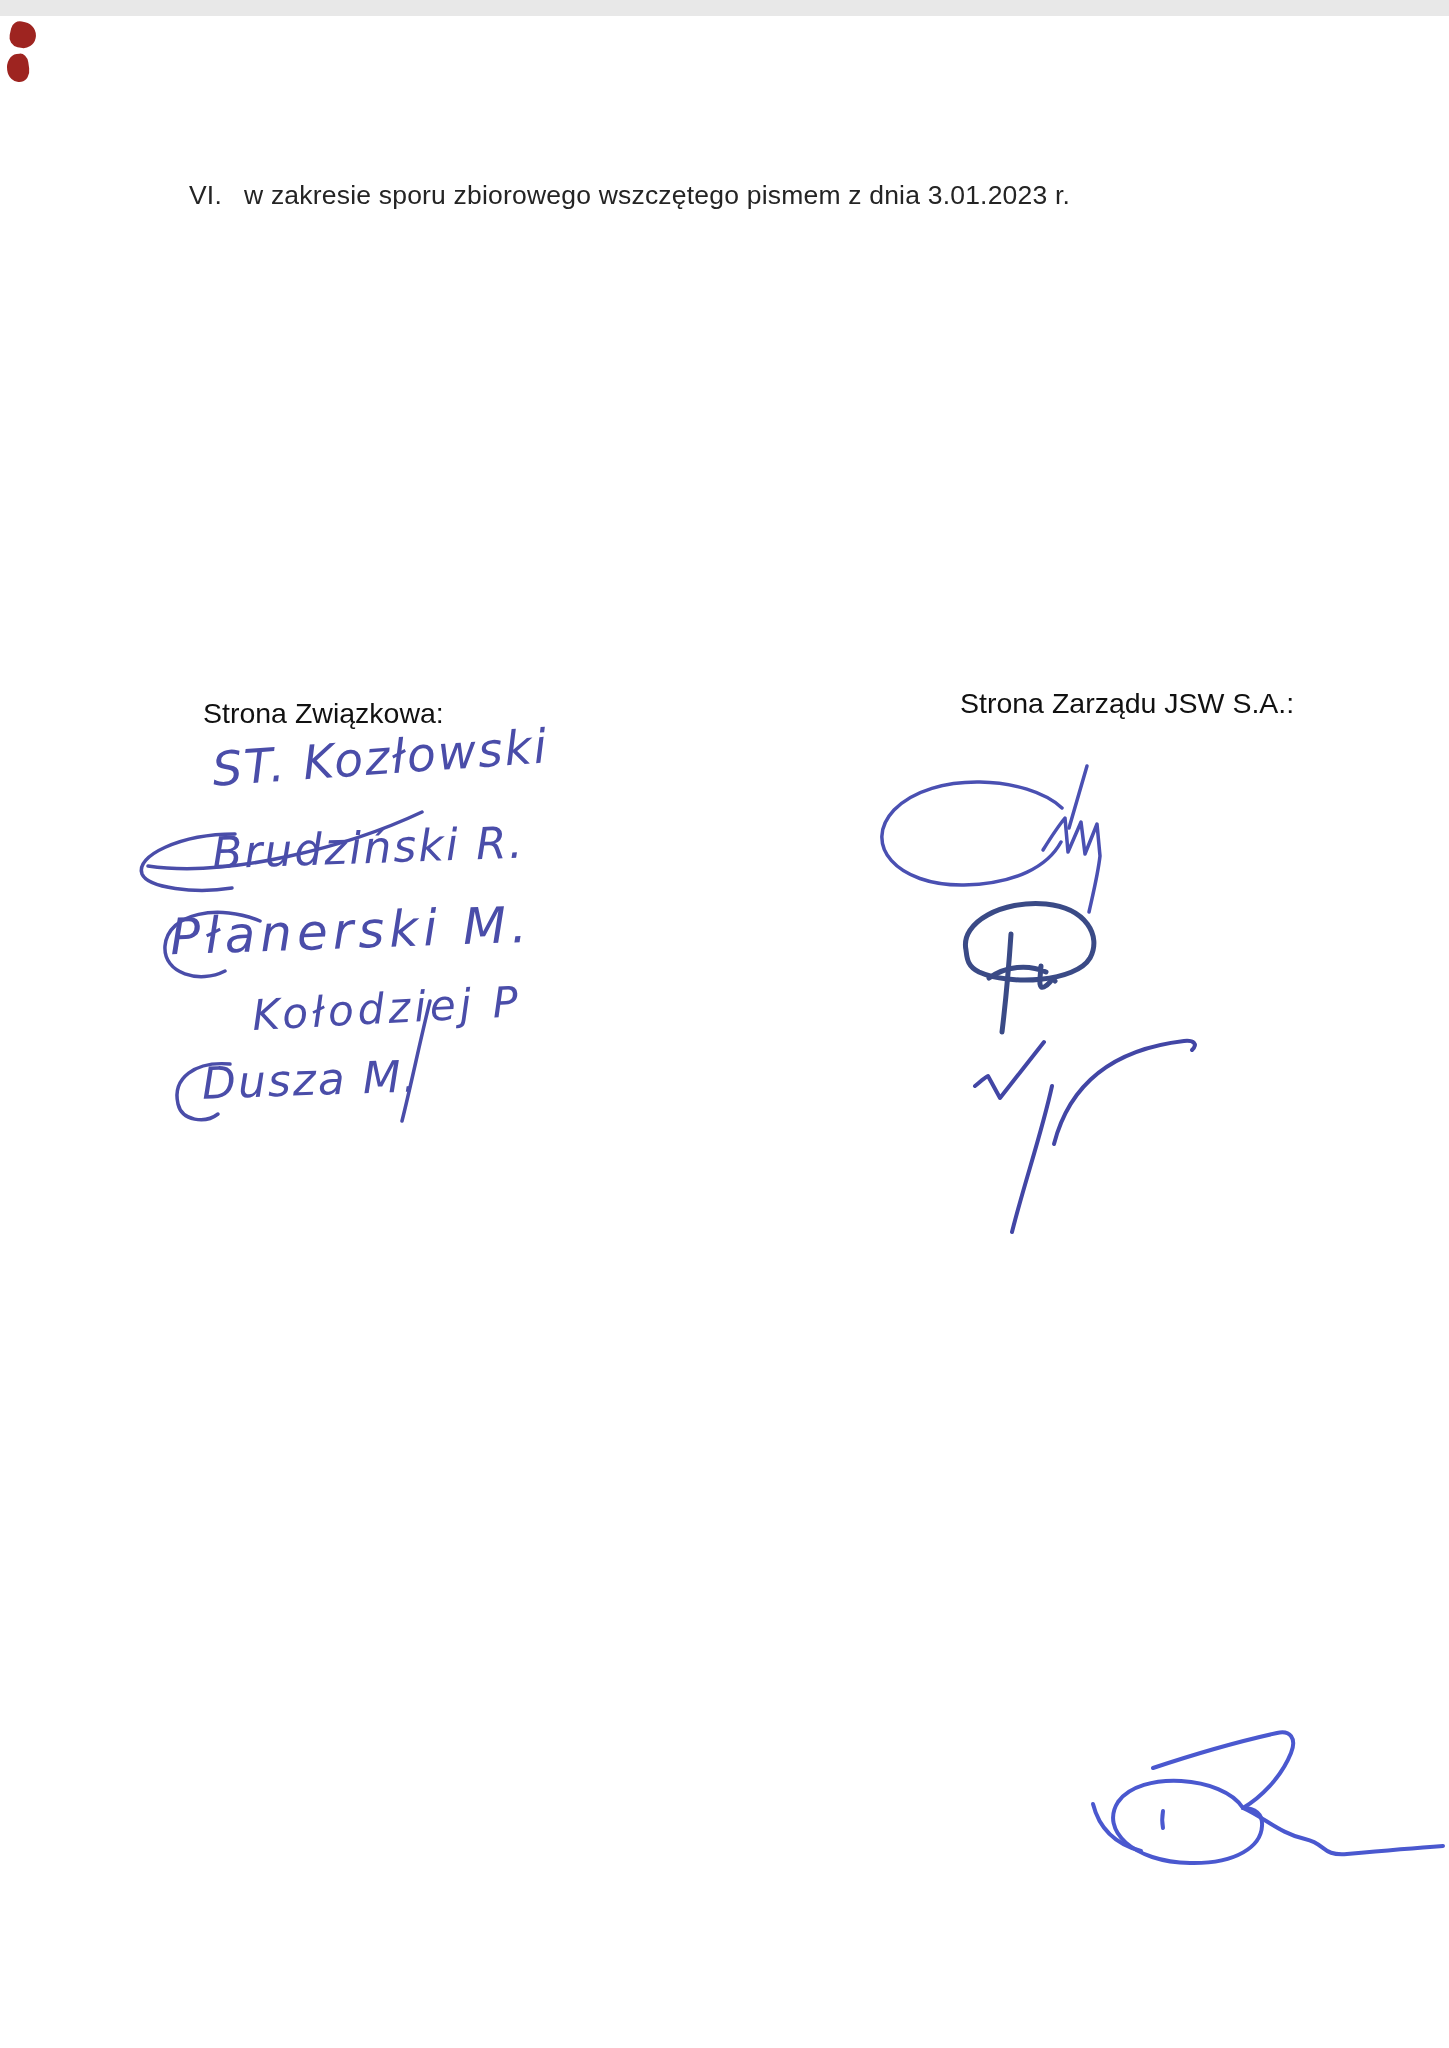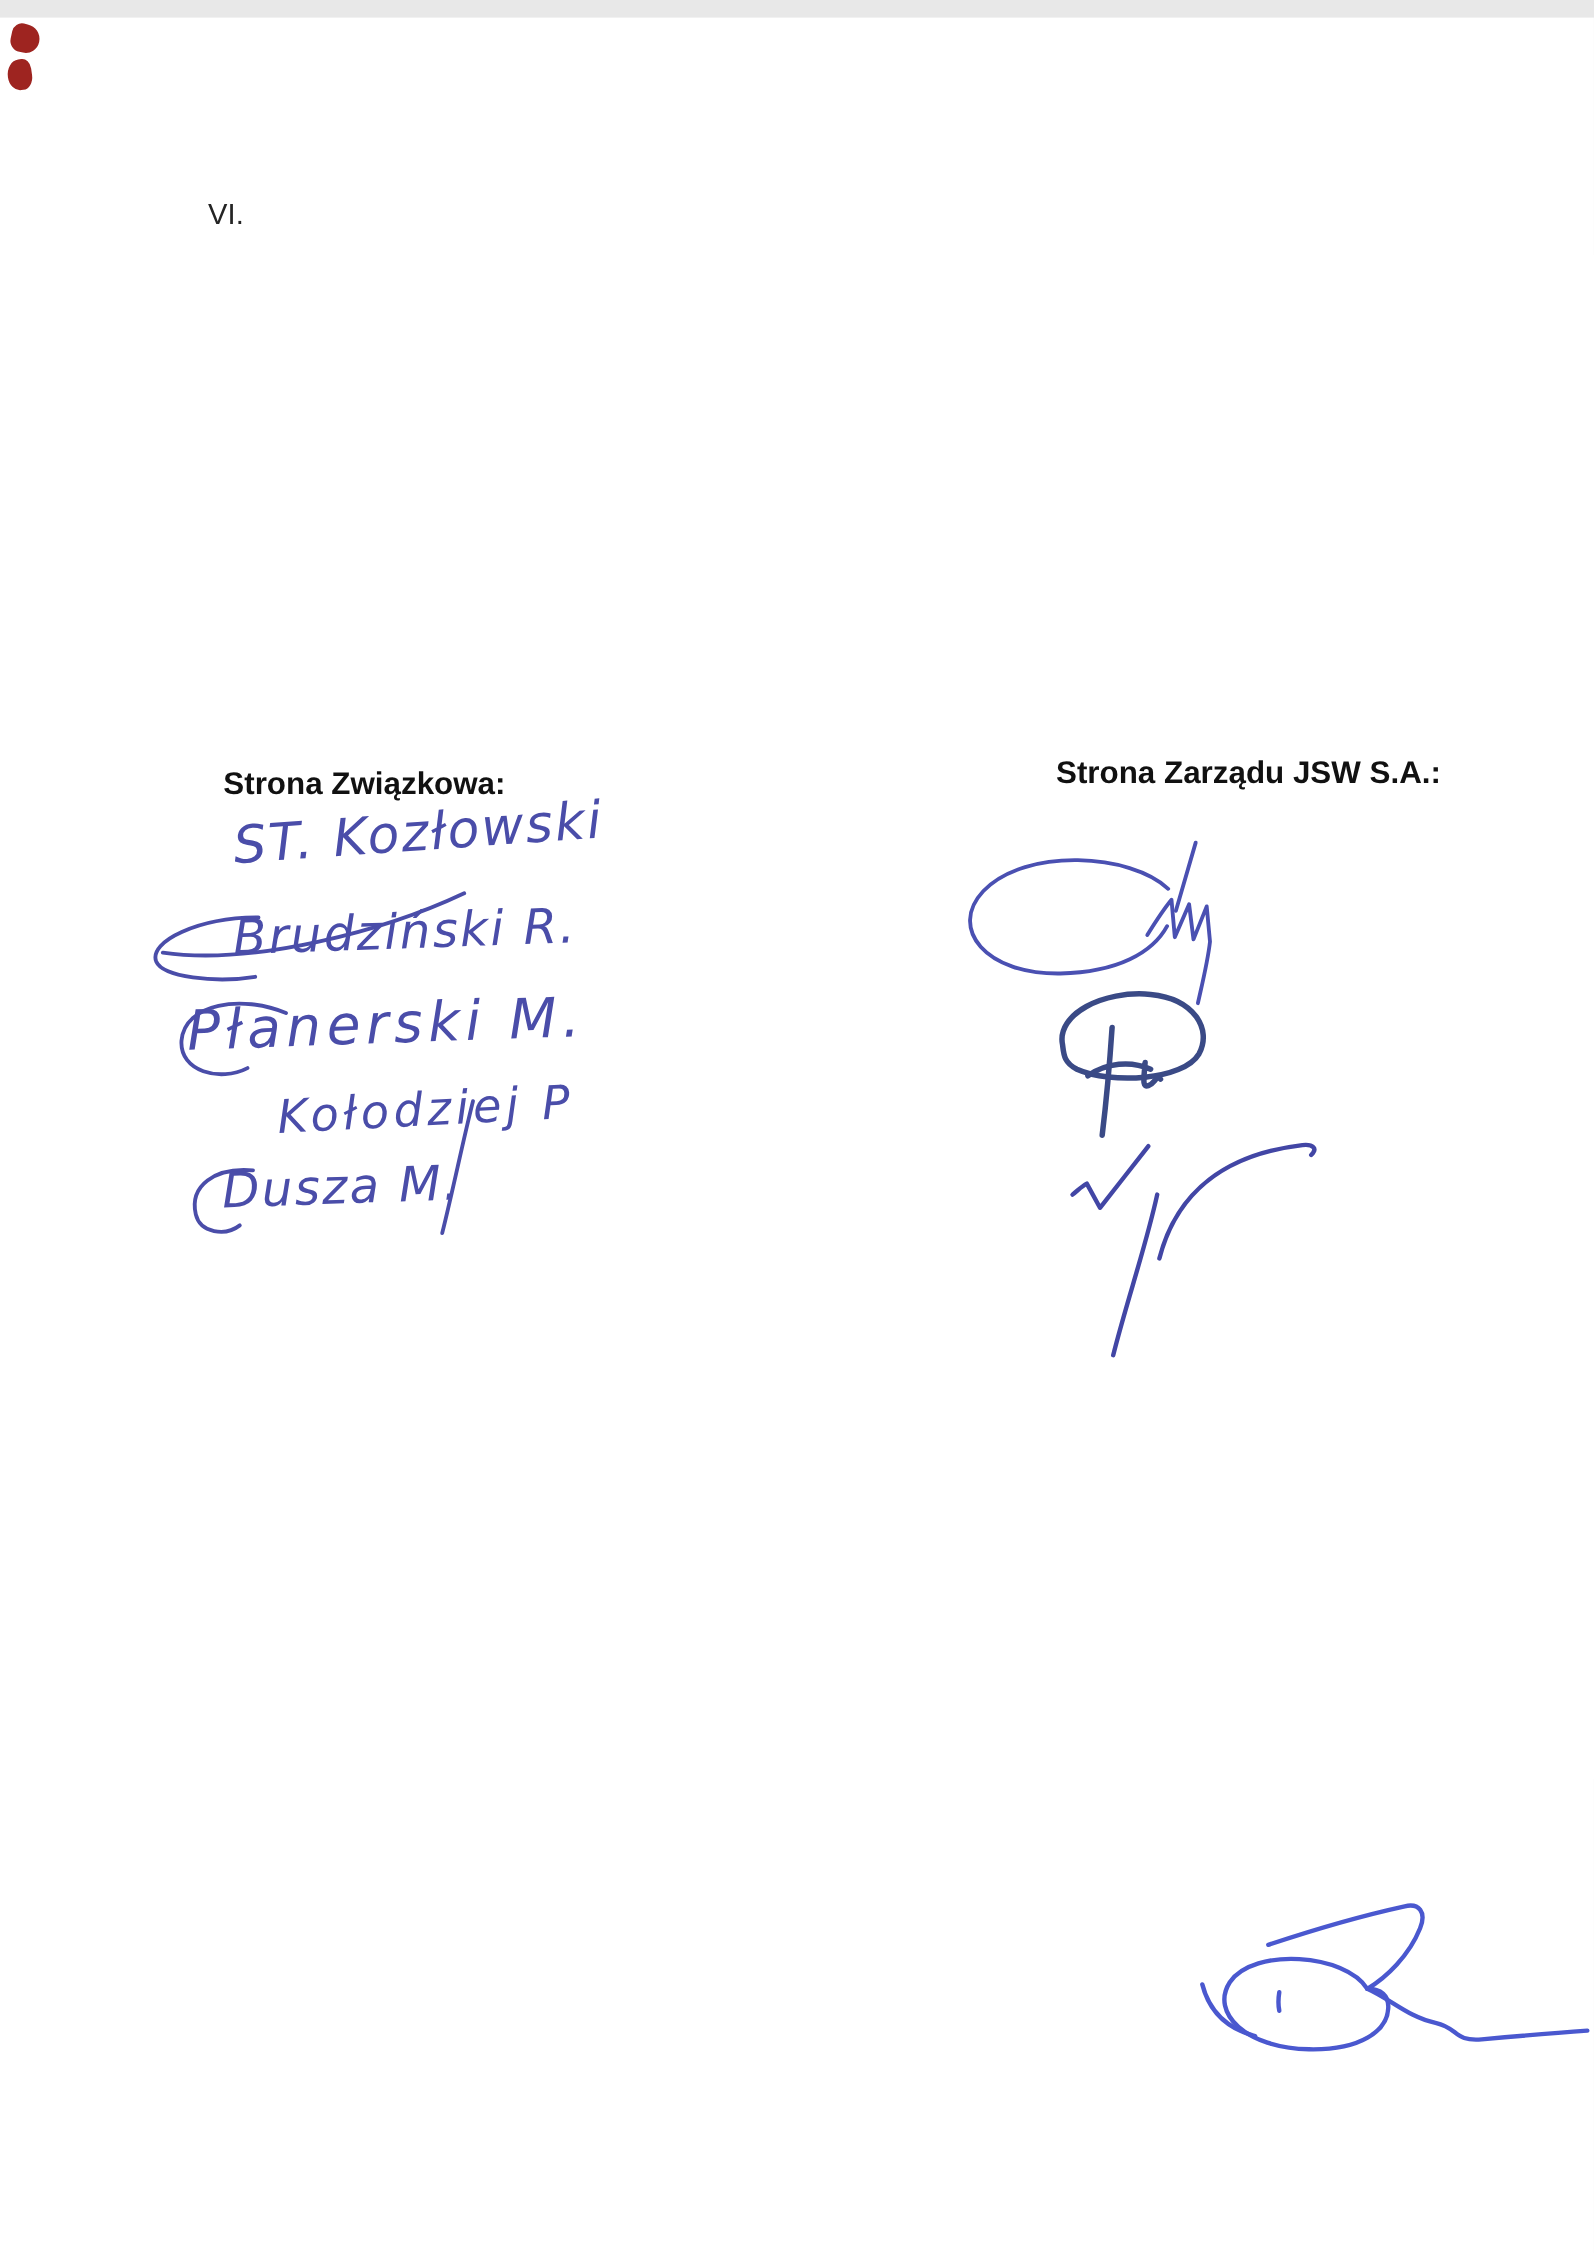--- a/index.html
+++ b/index.html
@@ -18,21 +18,21 @@
   .m2{left:7px;top:38px;width:22px;height:28px;border-radius:60% 40% 50% 55%;transform:rotate(-8deg);}
 
   
   .doc-list{position:absolute;left:148px;top:154px;width:1220px;font-size:26.5px;line-height:50px;letter-spacing:.2px;}
   .doc-item{display:flex;margin-bottom:26px;}
   .doc-num{width:74px;min-width:74px;text-align:right;padding-right:22px;}
   .doc-text{flex:1;}
   .doc-line{white-space:pre;}
 
   
-  .sig-heading{position:absolute;font-weight:bold;font-size:28.5px;color:#111;white-space:pre;}
+  .sig-heading{position:absolute;font-weight:normal;font-size:28.5px;color:#111;white-space:pre;}
   .sig-heading.left{left:203px;top:681px;}
   .sig-heading.right{left:960px;top:671px;}
 
   
   .sig{position:absolute;font-family:"DejaVu Sans", sans-serif;font-style:italic;color:#4a4da9;white-space:pre;}
   .sig1{left:212px;top:714px;font-size:47px;transform:rotate(-4deg);letter-spacing:2px;}
   .sig2{left:212px;top:806px;font-size:44px;transform:rotate(-2deg);letter-spacing:2px;}
   .sig3{left:170px;top:886px;font-size:50px;transform:rotate(-2deg);letter-spacing:5px;}
   .sig4{left:252px;top:968px;font-size:42px;transform:rotate(-3deg);letter-spacing:4px;}
   .sig5{left:202px;top:1038px;font-size:44px;transform:rotate(-2deg);letter-spacing:2px;}
@@ -53,20 +53,21 @@
 
 <div class="page">
 
   <div class="red-mark m1"></div>
   <div class="red-mark m2"></div>
 
   <div class="doc-list">
     <div class="doc-item">
       <div class="doc-num">VI.</div>
       <div class="doc-text">
+        <div class="doc-line">w zakresie sporu zbiorowego wszczętego pismem z dnia 3.01.2023 r.</div>
       </div>
     </div>
   </div>
 
   <div class="sig-heading left">Strona Związkowa:</div>
   <div class="sig-heading right">Strona Zarządu JSW S.A.:</div>
 
   <svg class="flourish" width="500" height="470" viewBox="0 0 500 470">
     <path class="ink-u" d="M 28 150 C 110 162, 230 130, 302 96"></path>
     <path class="ink-u" d="M 115 118 C 60 118, 15 140, 22 158 C 28 172, 75 178, 112 172"></path>

